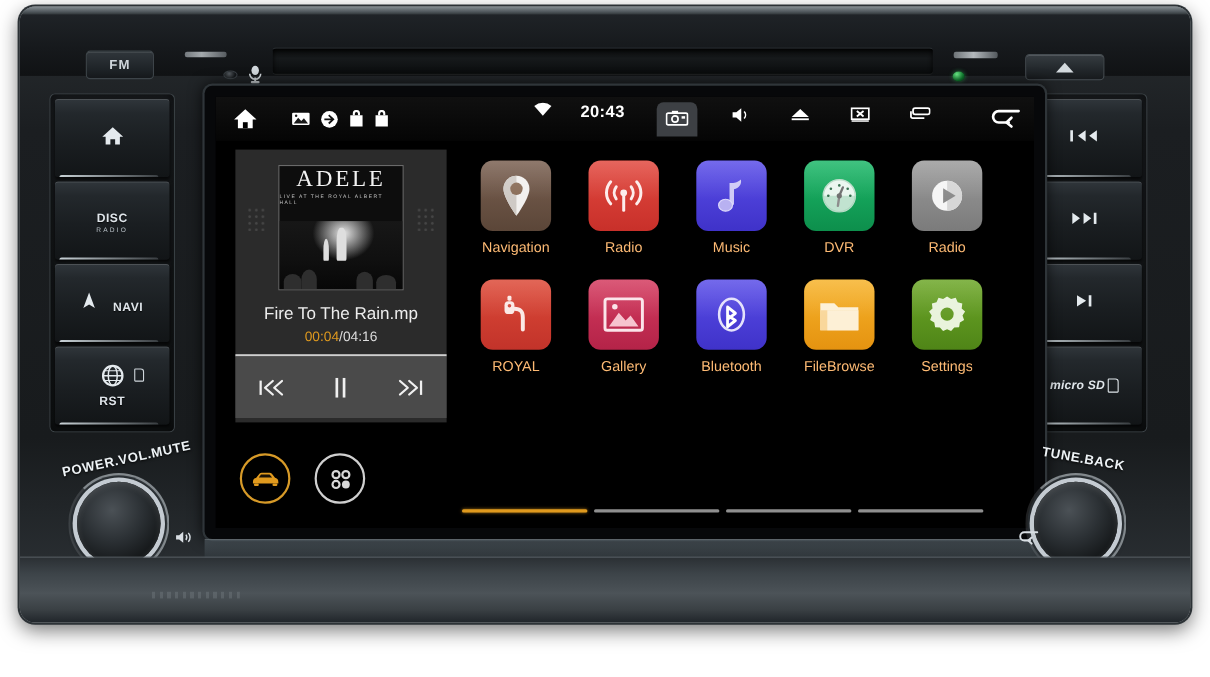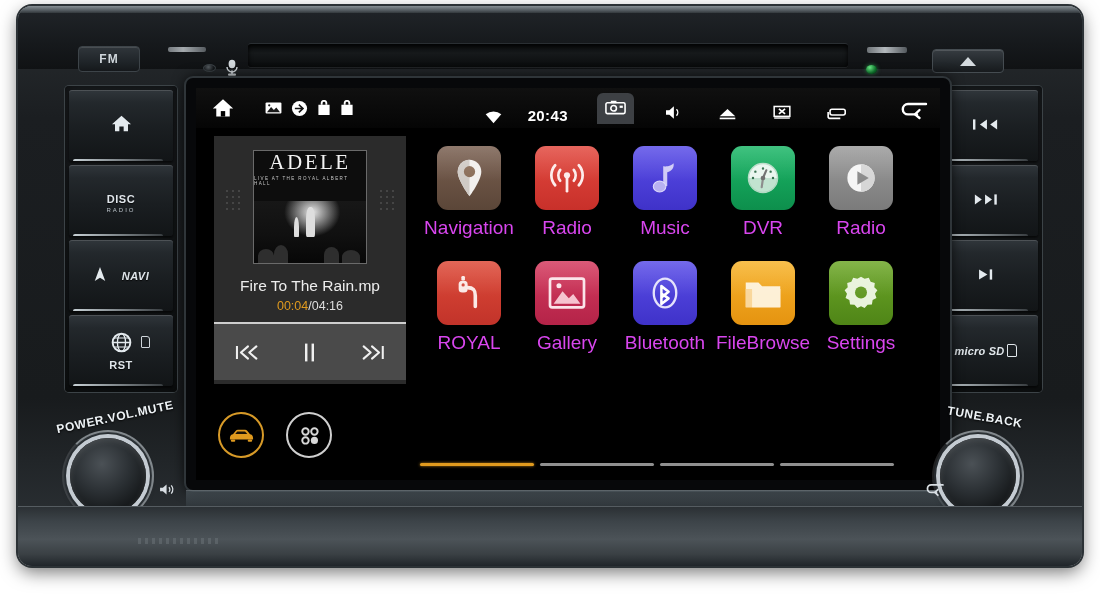--- a/index.html
+++ b/index.html
@@ -108,21 +108,21 @@
   }
 
   
   .btn-stack{
     position:absolute; top:80px; width:112px; height:306px;
     background:linear-gradient(180deg,#1a1d20,#101314);
     border-radius:4px;
     box-shadow:0 0 0 1px #3c4347, inset 0 0 12px rgba(0,0,0,.6);
     padding:4px;
   }
-  #left-stack{ left:47px; }
+  #left-stack{ left:28px; }
   #right-stack{ right:40px; }
 
   .hw-button{
     position:relative;
     height:71px; margin-bottom:4px;
     border-radius:3px;
     background:linear-gradient(180deg,#30363b 0%, #23282c 18%, #1a1e21 55%, #121517 100%);
     box-shadow:inset 0 1px 0 rgba(255,255,255,.14), 0 2px 3px rgba(0,0,0,.7);
     display:flex; align-items:center; justify-content:center;
     color:#e2e8ec;
@@ -203,21 +203,21 @@
   
   #status-bar{
     position:relative; height:40px; width:100%;
     background:linear-gradient(180deg,#101010,#050505);
     display:flex; align-items:center;
     padding:0 6px 0 16px;
   }
   #status-left{ display:flex; align-items:center; gap:9px; }
   #status-left .home-slot{ margin-right:22px; }
   #status-spacer{ flex:1; }
-  #status-right{ display:flex; align-items:flex-end; gap:24px; }
+  #status-right{ display:flex; align-items:flex-start; gap:24px; }
   #status-clock{
     color:#ffffff; font-size:15px; font-weight:bold; letter-spacing:.4px;
     margin:0 4px 0 2px;
   }
   .sb-icon{ display:flex; align-items:center; justify-content:center; color:#fff; }
   #screenshot-btn{
     background:#3d4044; border-radius:6px 6px 0 0;
     padding:7px 8px 9px 8px; margin:0 1px;
   }
   .sb-btn{ padding:4px 6px; }
@@ -313,21 +313,21 @@
     position:relative; overflow:hidden;
     box-shadow:0 1px 3px rgba(0,0,0,.6);
   }
   .app-icon::after{
     content:""; position:absolute; inset:0;
     background:linear-gradient(180deg,rgba(255,255,255,.16),rgba(255,255,255,0) 55%);
     pointer-events:none;
   }
   .app-label{
     margin-top:7px;
-    color:#d946ef; font-size:19px;
+    color:#fdba74; font-size:13px;
     max-width:96px; white-space:nowrap; overflow:hidden;
     text-align:center;
   }
 
   
   #page-indicator{
     position:absolute; left:14px; bottom:14px;
     width:474px; display:flex; gap:6px;
   }
   .page-dash{ flex:1; height:3px; background:#8f8f8f; border-radius:2px; }
@@ -387,21 +387,21 @@
       </div>
 
       <div class="hw-button">
         <span style="text-align:center">
           <span class="hw-label">DISC</span>
           <span class="hw-sub">RADIO</span>
         </span>
       </div>
 
       <div class="hw-button">
-        <span style="display:flex;align-items:center;gap:15px;font-style:italic;">
+        <span style="display:flex;align-items:flex-end;gap:15px;">
           <span>
             <svg viewBox="0 0 16 18" width="14" height="16">
               <path class="glyph" d="M8 1 L14 17 L8 13.4 L2 17 Z"></path>
             </svg>
           </span>
           <span class="hw-label">NAVI</span>
         </span>
       </div>
 
       <div class="hw-button">

